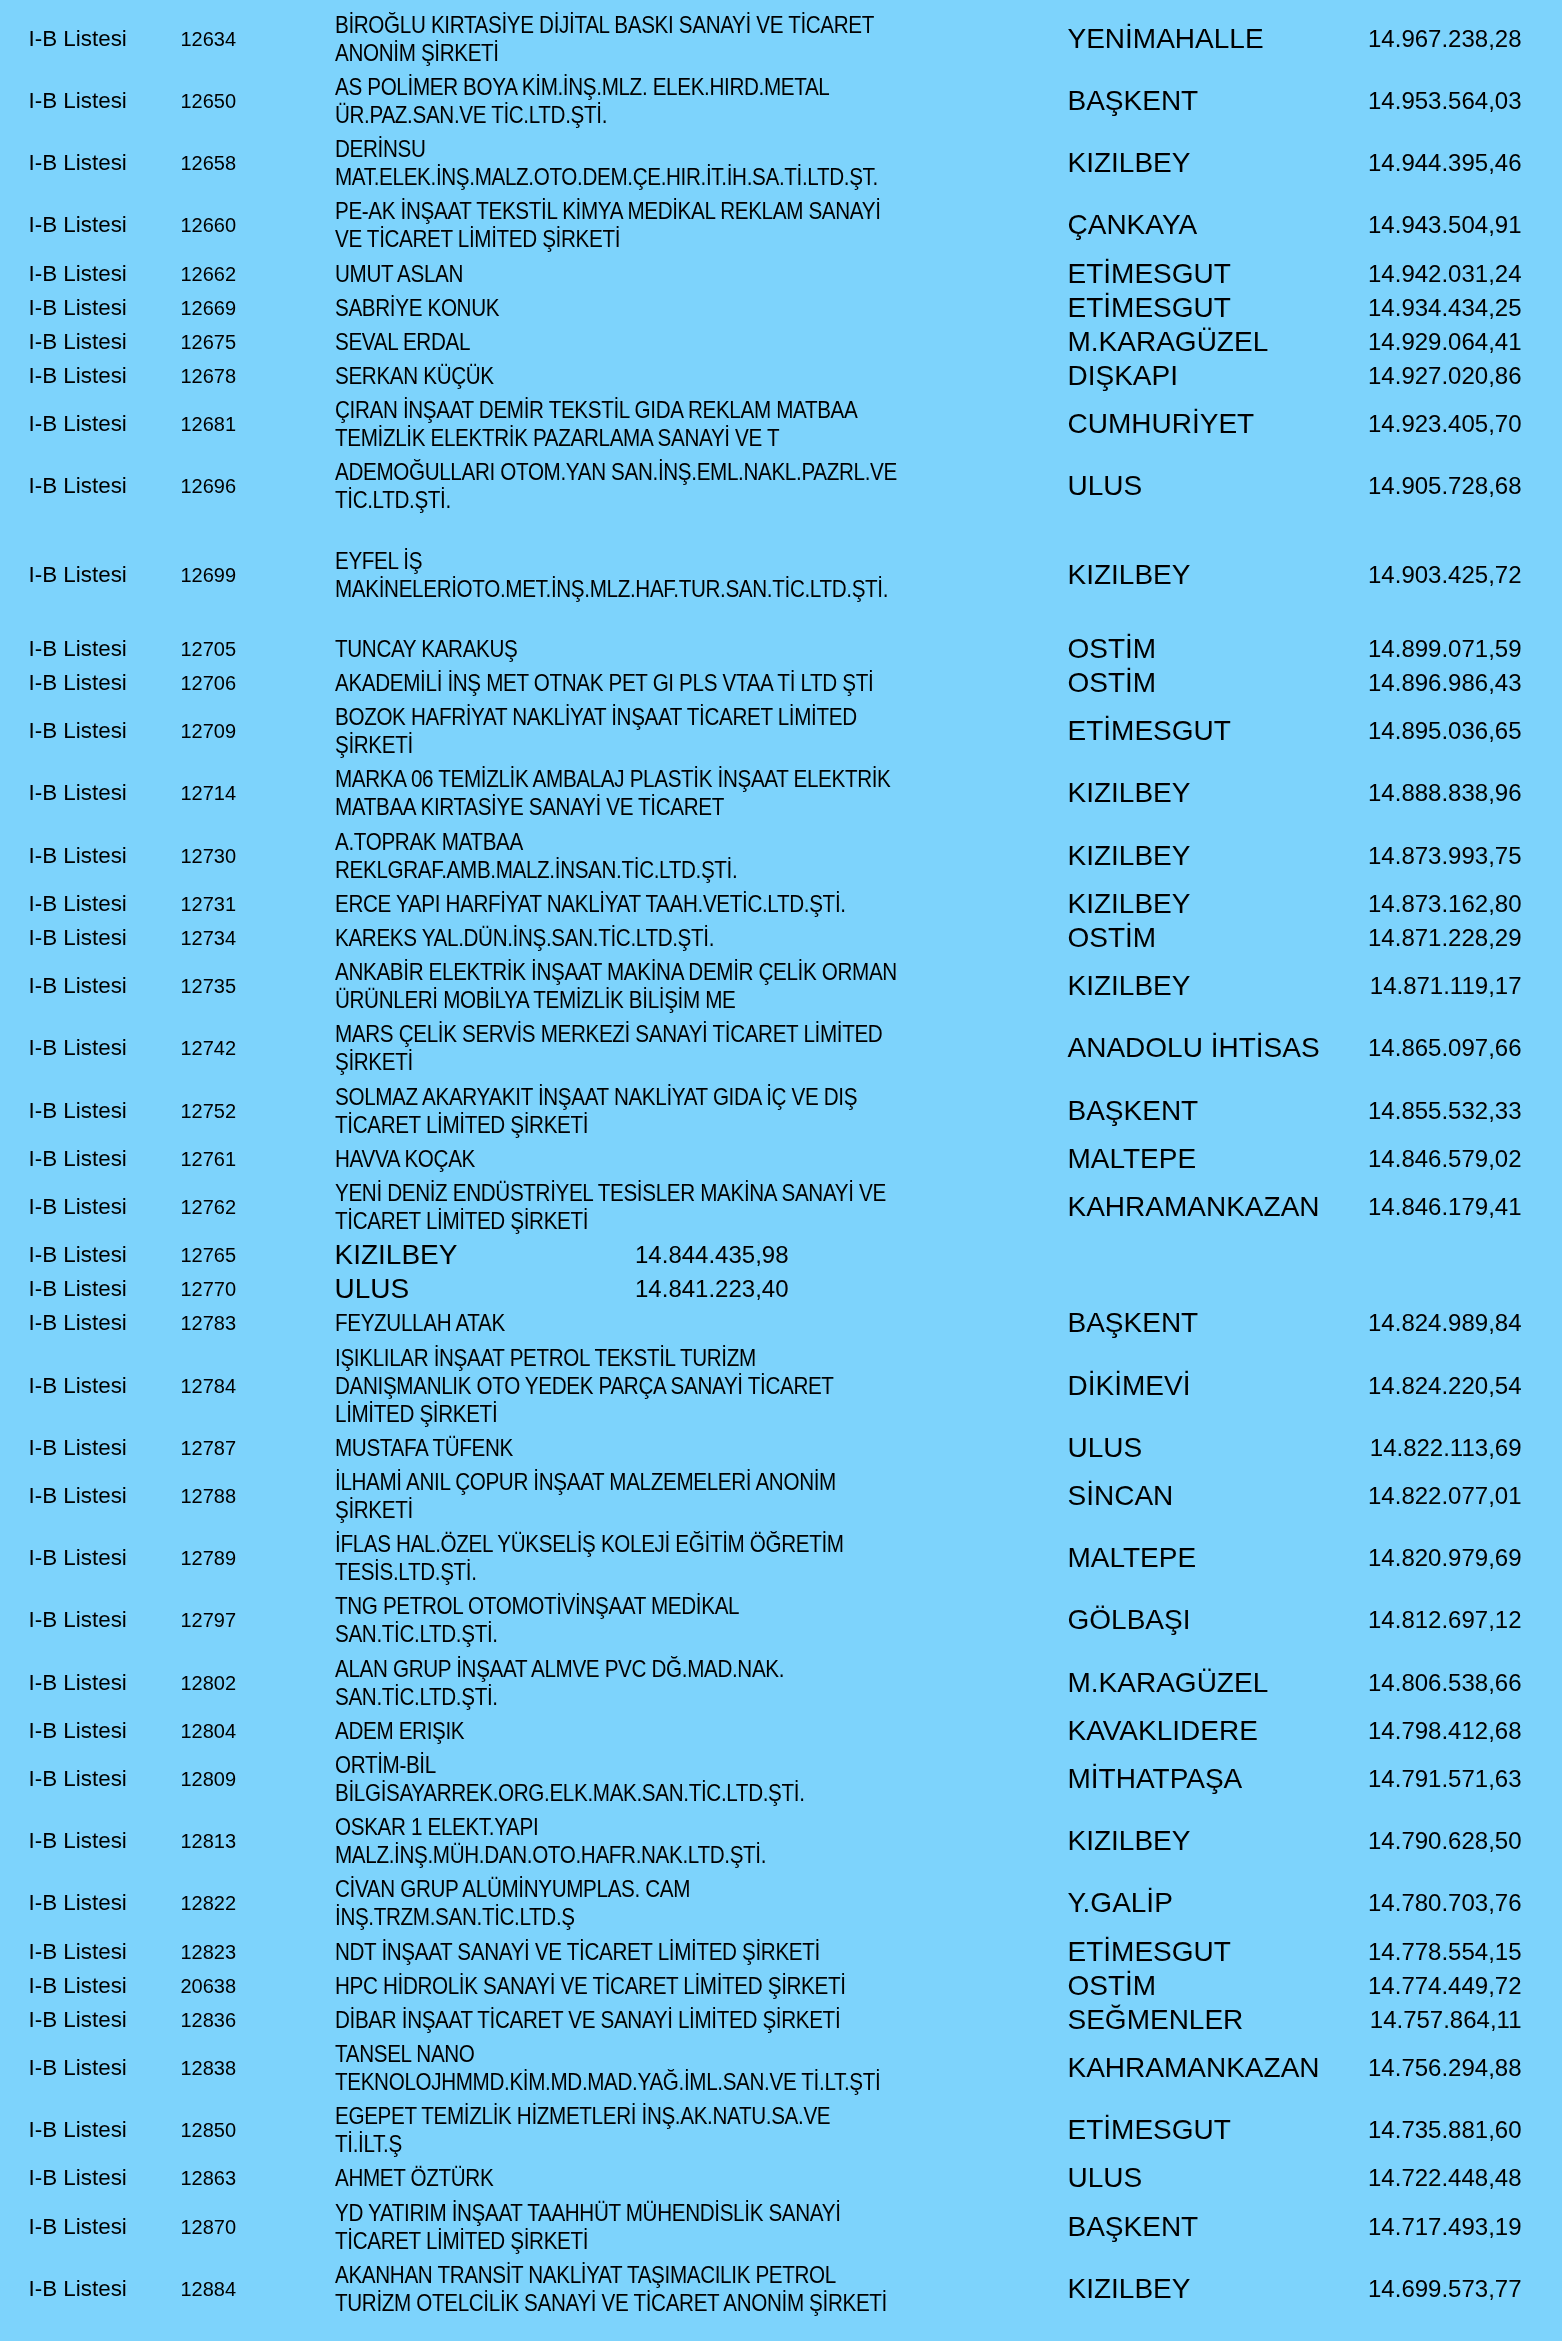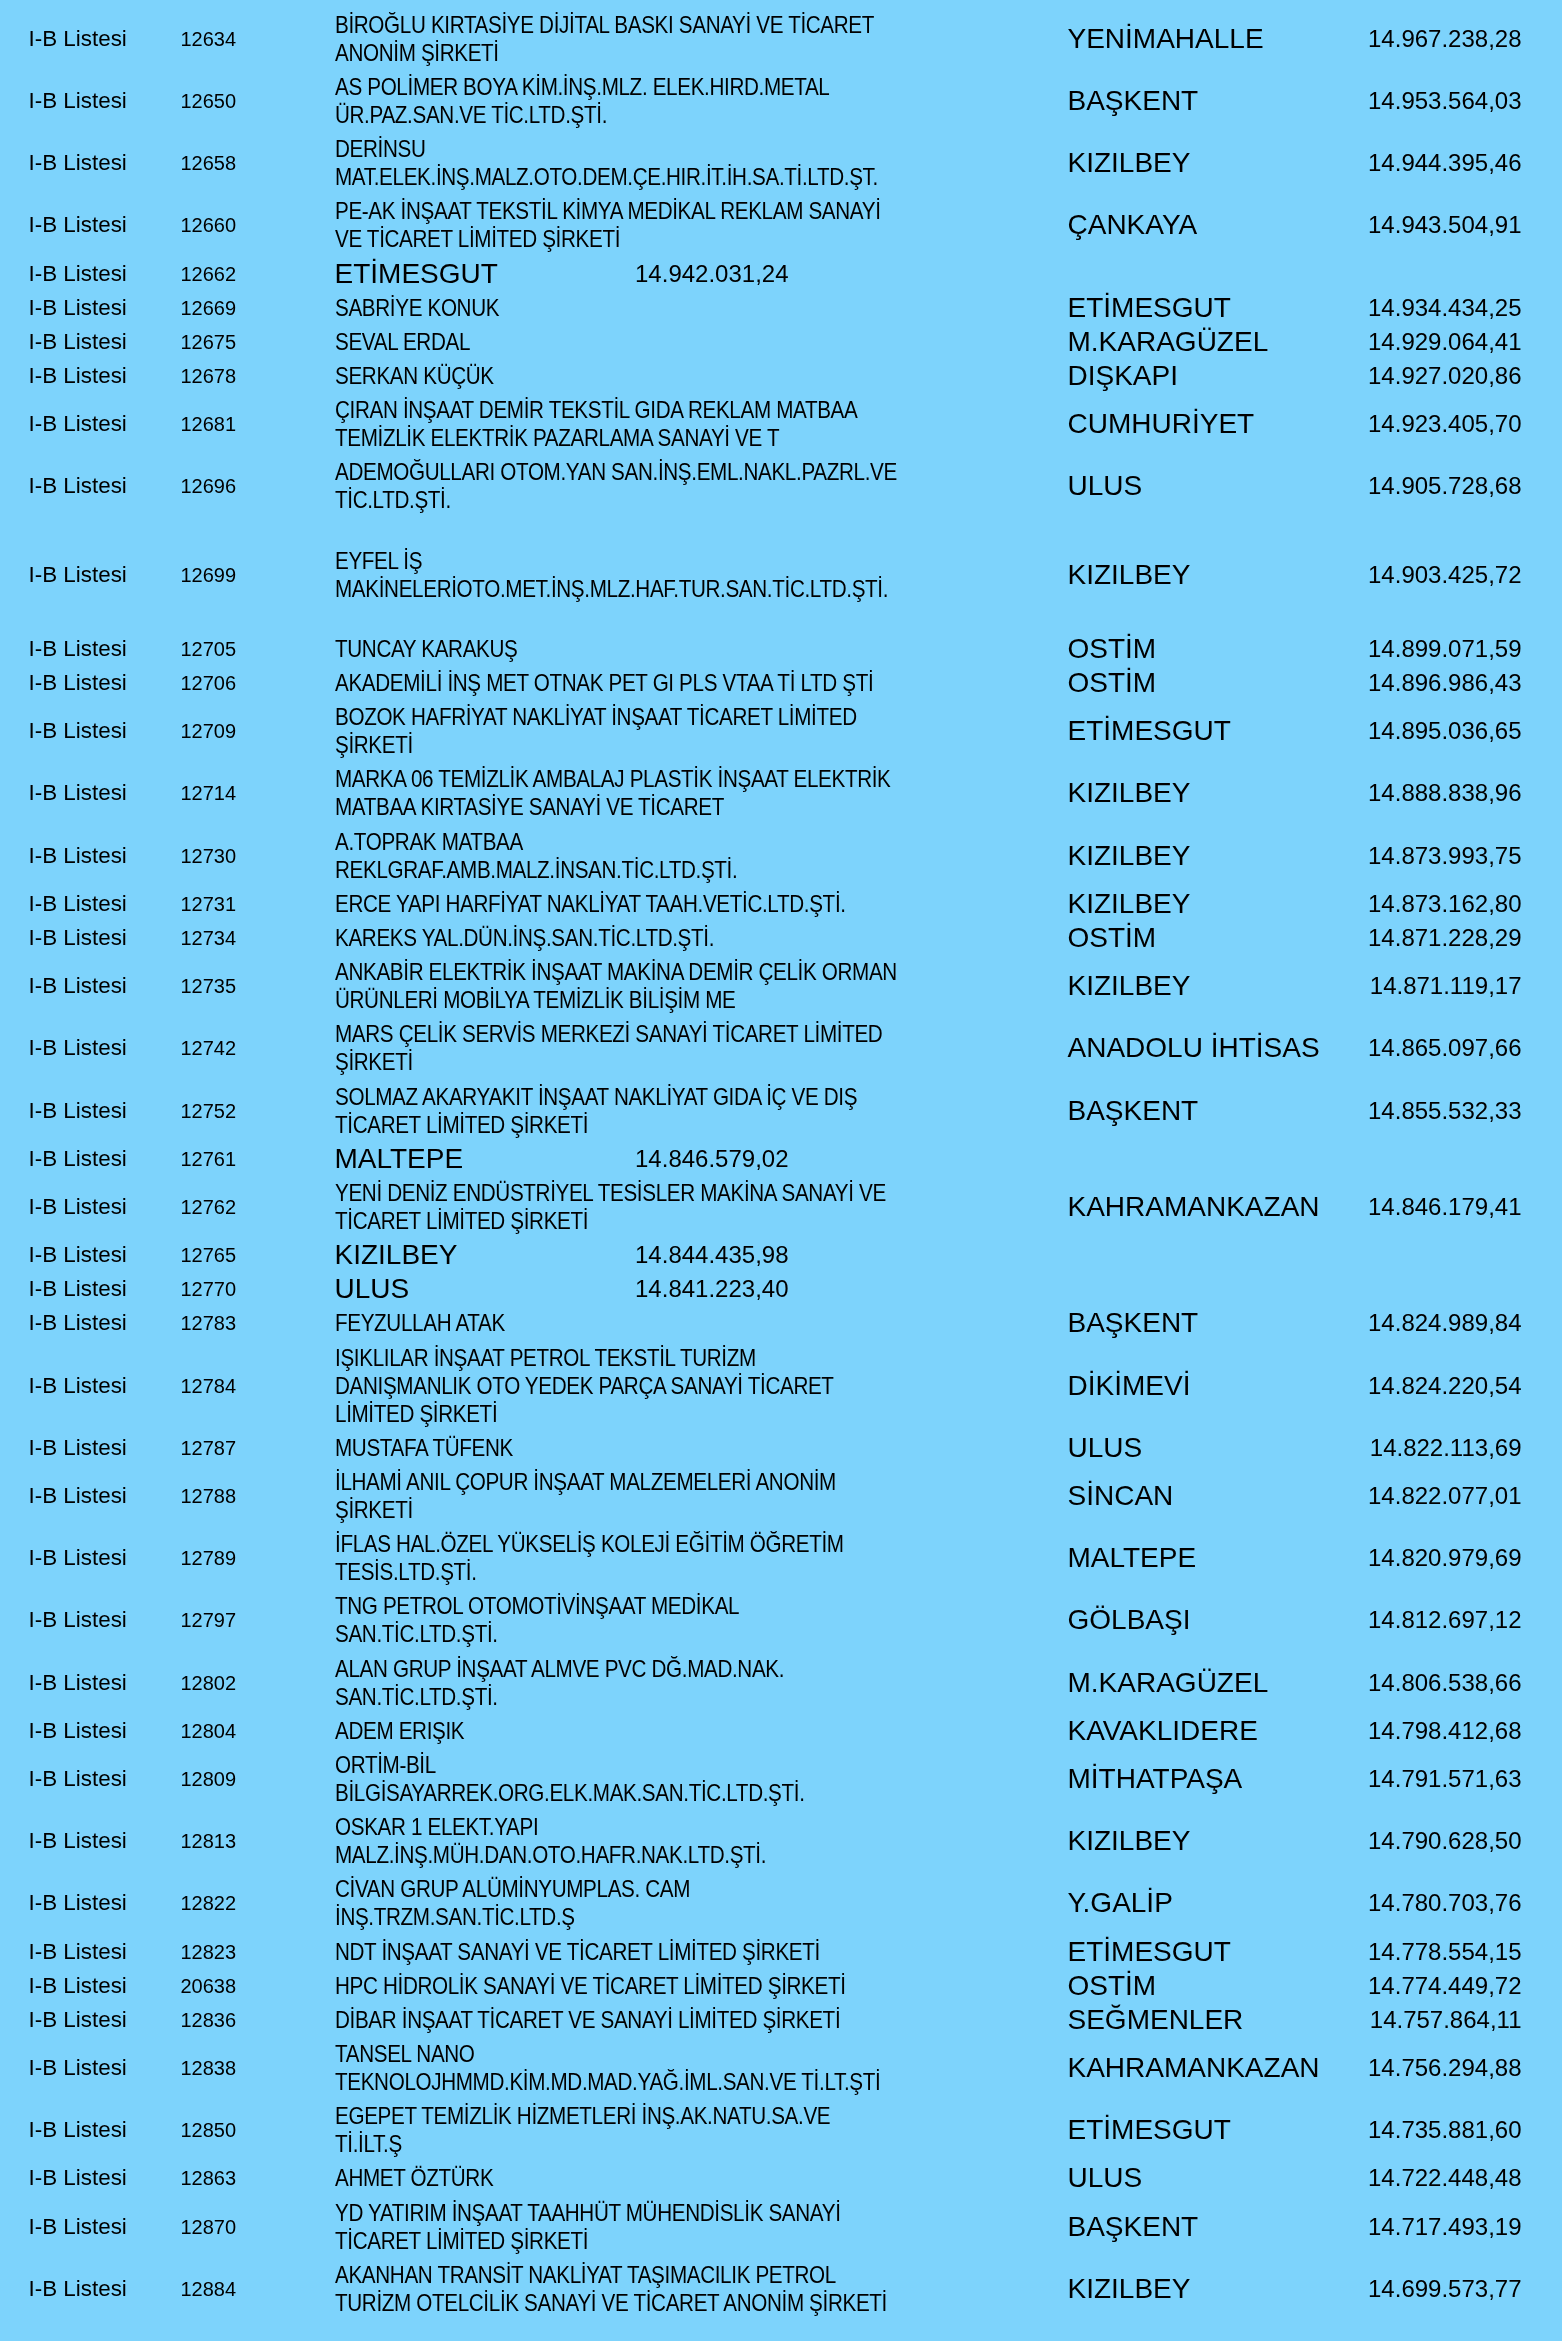--- a/index.html
+++ b/index.html
@@ -112,20 +112,23 @@
       <span class="name-inner">PE-AK İNŞAAT TEKSTİL KİMYA MEDİKAL REKLAM SANAYİ
 VE TİCARET LİMİTED ŞİRKETİ</span>
     </div>
     <div class="cell c-district">ÇANKAYA</div>
     <div class="cell c-amount">14.943.504,91</div>
   </div>
 
   <div class="row">
     <div class="cell c-label">I-B Listesi</div>
     <div class="cell c-no">12662</div>
+    <div class="cell c-name">
+      <span class="name-inner">UMUT ASLAN</span>
+    </div>
     <div class="cell c-district">ETİMESGUT</div>
     <div class="cell c-amount">14.942.031,24</div>
   </div>
 
   <div class="row">
     <div class="cell c-label">I-B Listesi</div>
     <div class="cell c-no">12669</div>
     <div class="cell c-name">
       <span class="name-inner">SABRİYE KONUK</span>
     </div>
@@ -288,20 +291,23 @@
       <span class="name-inner">SOLMAZ AKARYAKIT İNŞAAT NAKLİYAT GIDA İÇ VE DIŞ
 TİCARET LİMİTED ŞİRKETİ</span>
     </div>
     <div class="cell c-district">BAŞKENT</div>
     <div class="cell c-amount">14.855.532,33</div>
   </div>
 
   <div class="row">
     <div class="cell c-label">I-B Listesi</div>
     <div class="cell c-no">12761</div>
+    <div class="cell c-name">
+      <span class="name-inner">HAVVA KOÇAK</span>
+    </div>
     <div class="cell c-district">MALTEPE</div>
     <div class="cell c-amount">14.846.579,02</div>
   </div>
 
   <div class="row">
     <div class="cell c-label">I-B Listesi</div>
     <div class="cell c-no">12762</div>
     <div class="cell c-name">
       <span class="name-inner">YENİ DENİZ ENDÜSTRİYEL TESİSLER MAKİNA SANAYİ VE
 TİCARET LİMİTED ŞİRKETİ</span>

